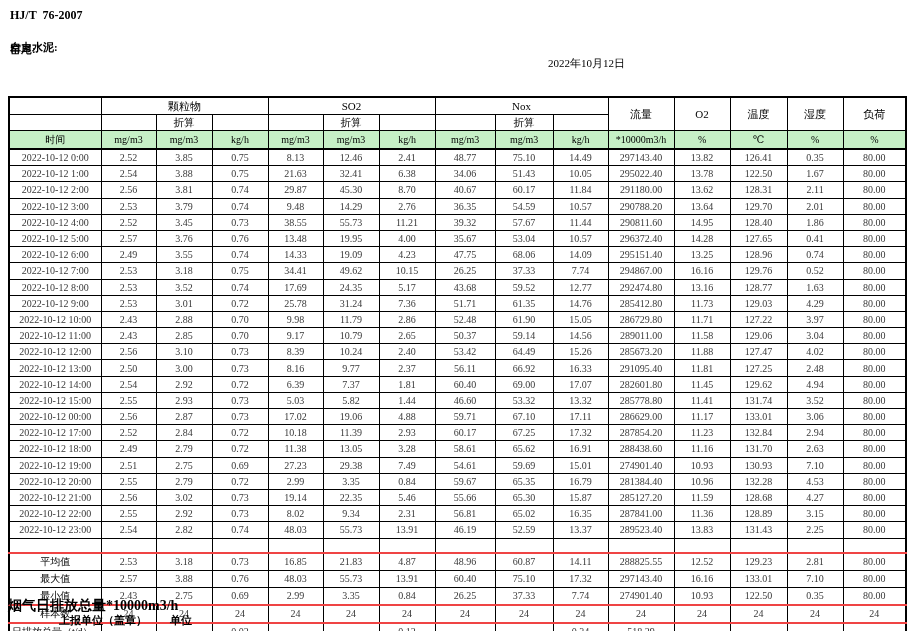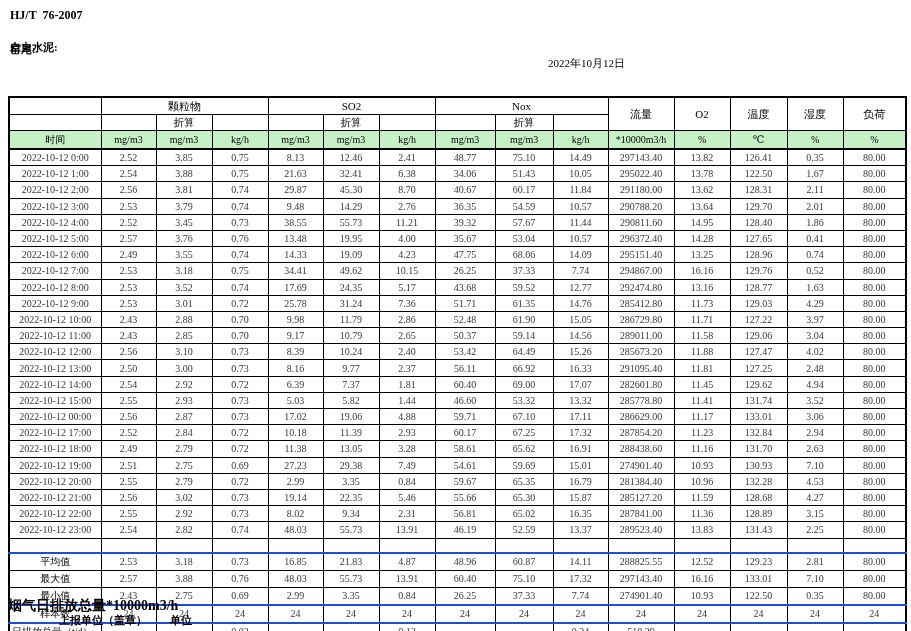--- a/index.html
+++ b/index.html
@@ -16,21 +16,21 @@
   table.report td,table.report th{border:1px solid #000;padding:0;text-align:center;
                vertical-align:middle;font-weight:normal;overflow:hidden;white-space:nowrap;}
   table.report{border:2px solid #000;}
   tr.h1 td,tr.h1 th{height:16px;font-size:11px;}
   tr.h2 td,tr.h2 th{height:15px;font-size:10.5px;}
   tr.units th,tr.units td{height:17px;background:#c6f0c6;font-size:10px;border-bottom:2px solid #000;}
   tr.datarow td{height:15.2px;color:#383838;}
   tr.spacer td{height:13px;}
   tr.sum td{height:16px;color:#383838;}
   tr.sum td.lbl{color:#000;}
-  tr.thick-top td{border-top:2px solid #1d4ed8;}
+  tr.thick-top td{border-top:2px solid #ef4444;}
   tr.daily-row td.lbl{text-align:left;padding-left:2px;}
   .footnote{position:absolute;top:597px;left:8px;font-size:14px;font-weight:bold;}
   .footline{position:absolute;top:613px;left:0;width:911px;font-size:11px;font-weight:bold;}
   .footline .report-unit{position:absolute;left:16px;margin-left:43px;}
   .footline .unit{position:absolute;left:170px;}
 </style>
 </head>
 <body>
 
 <div class="page">

